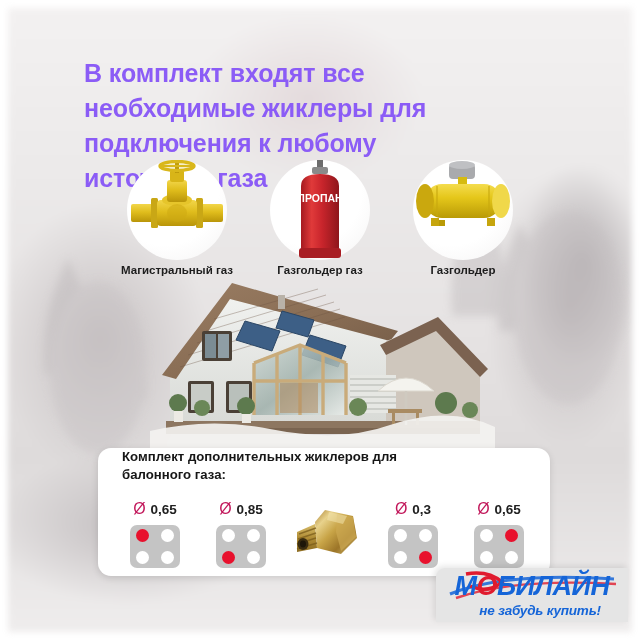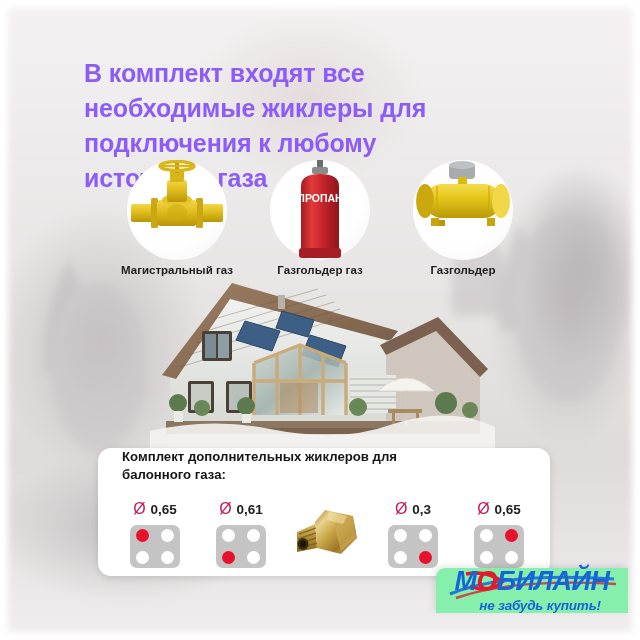--- a/index.html
+++ b/index.html
@@ -80,22 +80,22 @@
     margin-top:6px;width:50px;height:43px;background:#c4c4c4;
     border-radius:7px;display:grid;
     grid-template-columns:1fr 1fr;grid-template-rows:1fr 1fr;
     place-items:center;padding:0;box-sizing:border-box;
   }
   .burner{width:13px;height:13px;border-radius:50%;background:#ffffff;}
   .burner.on{background:#e8112d;}
   .jet-photo{width:74px;height:68px;display:flex;align-items:center;justify-content:center;}
   
   #logo{
-    position:absolute;left:436px;top:568px;width:192px;height:45px;
-    background:#86efac;border-radius:9px 0 0 0;
+    position:absolute;left:436px;top:568px;width:192px;height:54px;
+    background:#e5e5e5;border-radius:9px 0 0 0;
     display:flex;flex-direction:column;align-items:center;justify-content:center;
     box-shadow:-2px -2px 6px rgba(0,0,0,.10);
   }
   #logo-main{
     font-size:27px;font-weight:bold;font-style:italic;letter-spacing:-.5px;
     line-height:1;position:relative;
   }
   #logo-main .bl{color:#1565d8;}
   #logo-main .rd{color:#e01b2e;}
   #logo-sub{
@@ -312,21 +312,21 @@
           <span class="burner on"></span>
           <span class="burner"></span>
           <span class="burner"></span>
           <span class="burner"></span>
         </div>
       </div>
 
       <div class="jet">
         <div class="jet-dim">
           <span class="dia-sym">Ø</span>
-          <span>0,61</span>
+          <span>0,85</span>
         </div>
         <div class="hob">
           <span class="burner"></span>
           <span class="burner"></span>
           <span class="burner on"></span>
           <span class="burner"></span>
         </div>
       </div>
 
       <div class="jet-photo">

